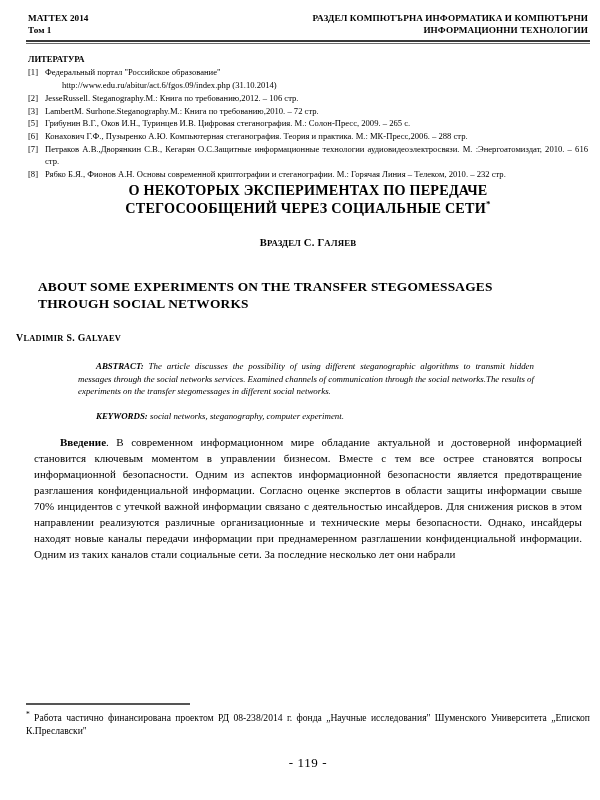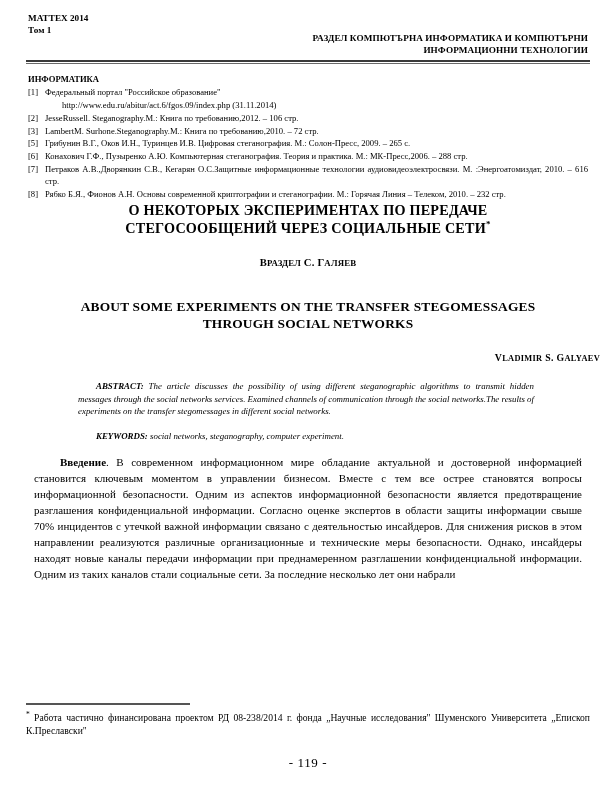--- a/index.html
+++ b/index.html
@@ -35,21 +35,20 @@
     line-height: 1.35;
   }
   .runhead-left {
     text-align: left;
     white-space: pre-line;
   }
   .runhead-right {
     text-align: right;
     white-space: pre-line;
     letter-spacing: 0.1px;
-    margin-top: 20px;
   }
   .rule-double {
     margin: 3px 10px 0 10px;
     border-top: 2.5px solid #3a3a3a;
     border-bottom: 1px solid #6a6a6a;
     height: 1px;
   }
 
   
   .refs {
@@ -98,25 +97,25 @@
     letter-spacing: 0.2px;
   }
   .author-ru .sc { font-size: 8.8px; }
 
   .title-en {
     margin: 30px 22px 0 22px;
     font-weight: bold;
     font-size: 13.4px;
     line-height: 1.3;
     letter-spacing: 0.2px;
-    text-align: center;
+    text-align: left;
   }
   .author-en {
     margin-top: 19px;
-    text-align: right;
+    text-align: left;
     font-weight: bold;
     font-size: 9.8px;
     letter-spacing: 0.3px;
   }
   .author-en .sc { font-size: 8.4px; }
 
   
   .abstract {
     margin: 17px 66px 0 62px;
     font-style: italic;
@@ -182,26 +181,26 @@
 
   <div class="runhead">
     <div class="runhead-left">MATTEX 2014
 Том 1</div>
     <div class="runhead-right">РАЗДЕЛ КОМПЮТЪРНА ИНФОРМАТИКА И КОМПЮТЪРНИ
 ИНФОРМАЦИОННИ ТЕХНОЛОГИИ</div>
   </div>
   <div class="rule-double"></div>
 
   <div class="refs">
-    <div class="refs-title">ИНФОРМАТИКА</div>
+    <div class="refs-title">ЛИТЕРАТУРА</div>
 
     <div class="ref-item">
       <span class="lbl">[1]</span><span>Федеральный портал "Российское образование"</span>
     </div>
-    <div class="ref-item ref-sub">http://www.edu.ru/abitur/act.6/fgos.09/index.php (31.11.2014)</div>
+    <div class="ref-item ref-sub">http://www.edu.ru/abitur/act.6/fgos.09/index.php (31.10.2014)</div>
 
     <div class="ref-item">
       <span class="lbl">[2]</span><span>JesseRussell. Steganography.M.: Книга по требованию,2012. – 106 стр.</span>
     </div>
 
     <div class="ref-item">
       <span class="lbl">[3]</span><span>LambertM. Surhone.Steganography.M.: Книга по требованию,2010. – 72 стр.</span>
     </div>
 
 

